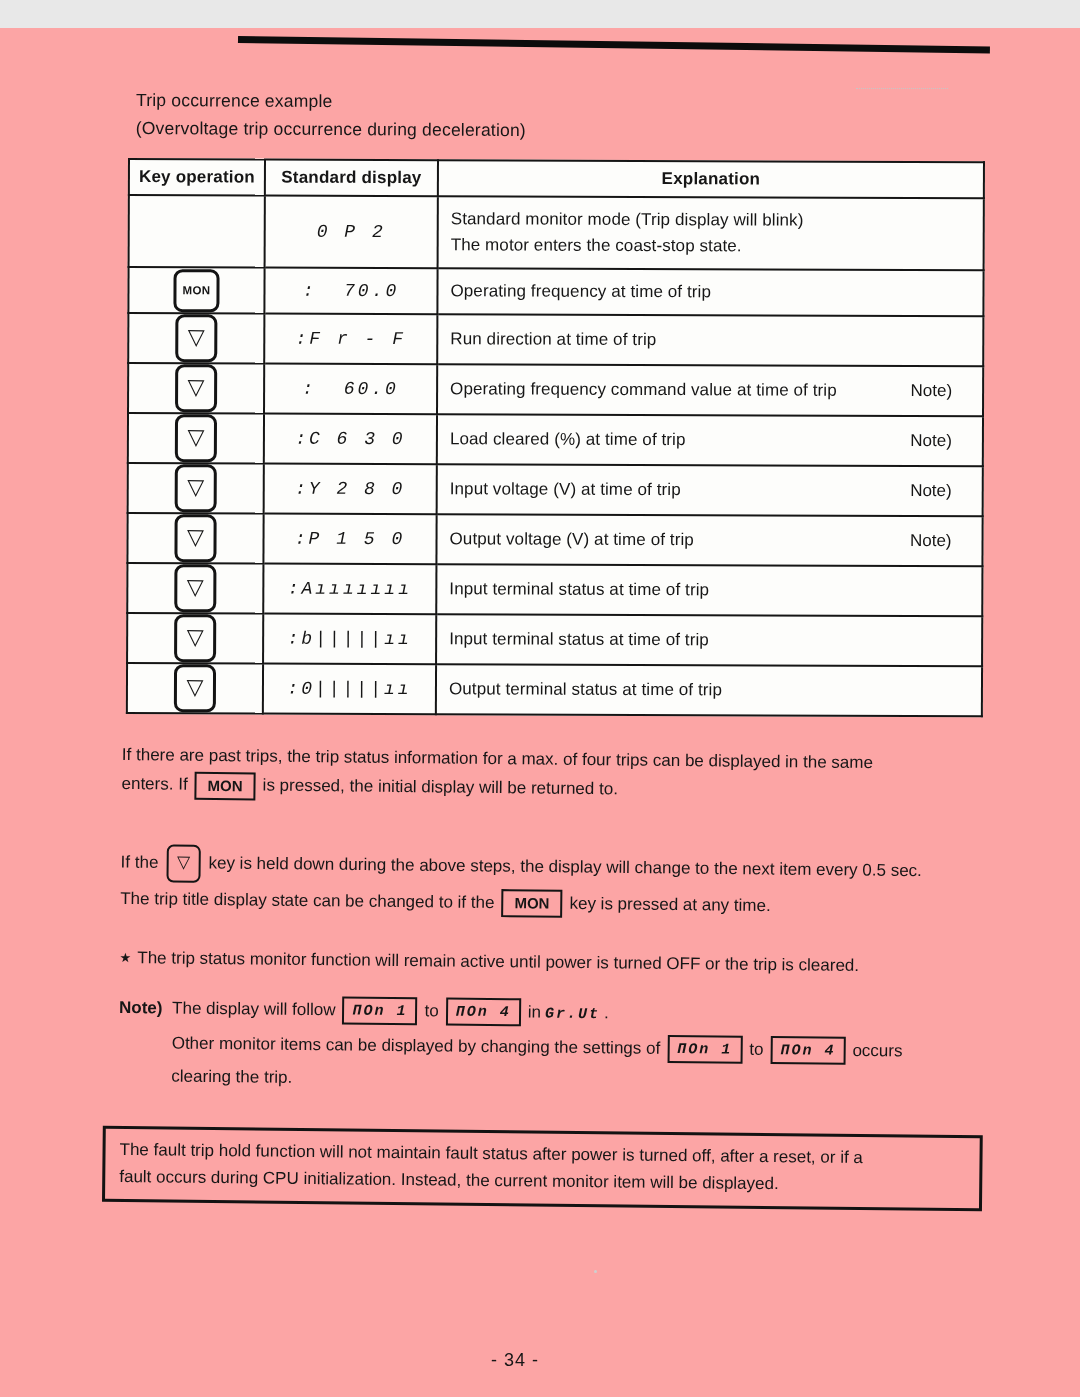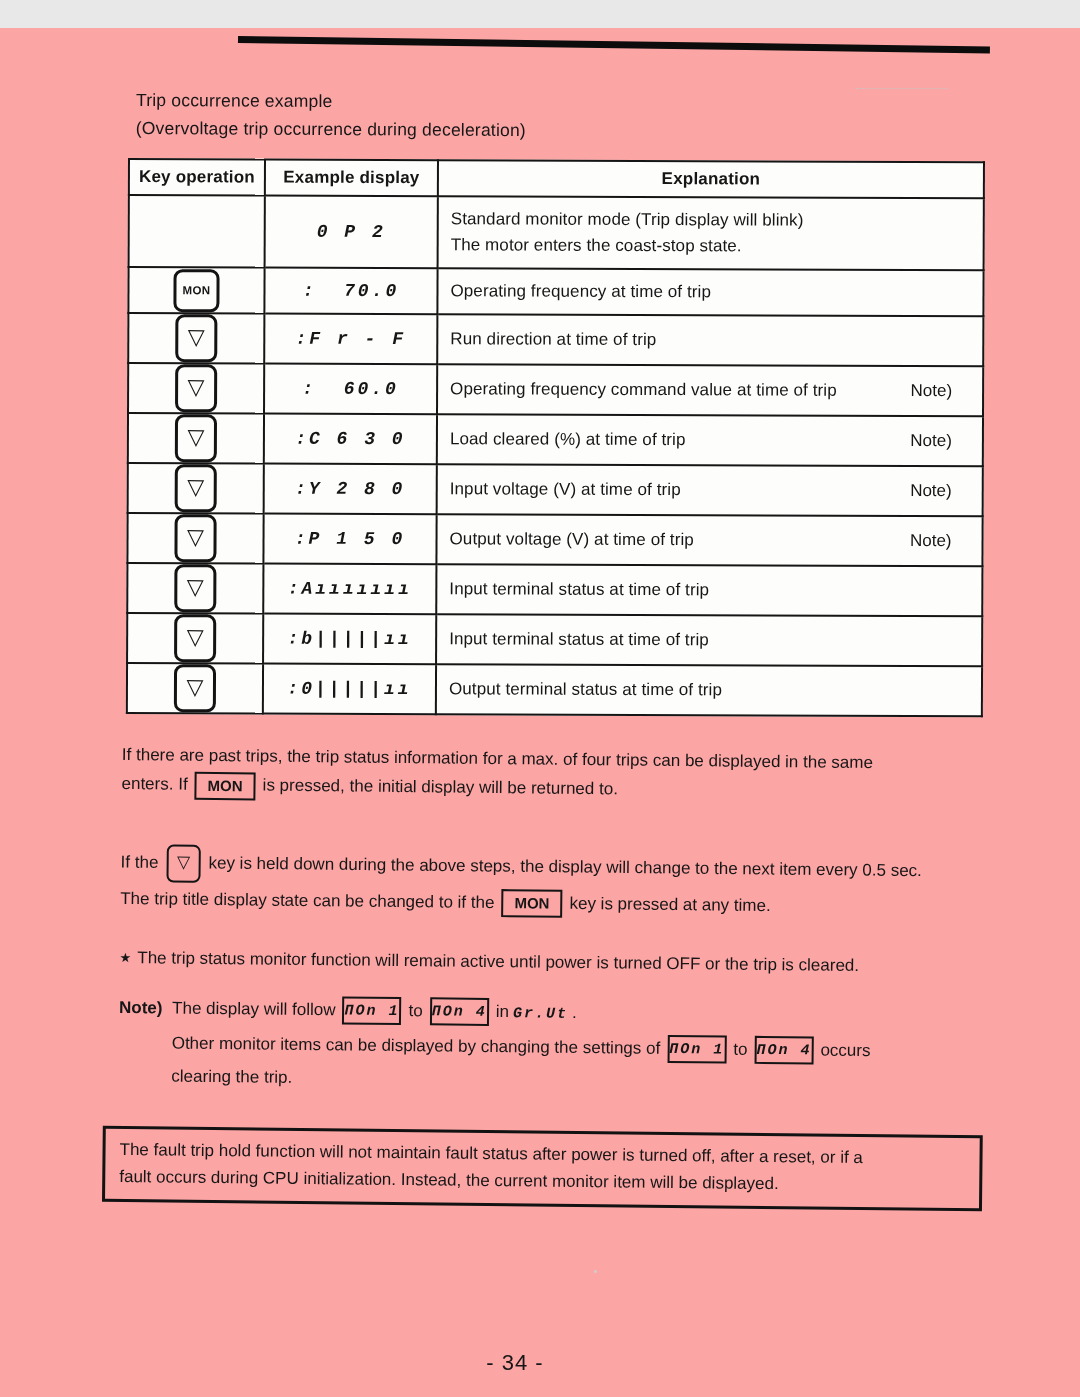--- a/index.html
+++ b/index.html
@@ -27,21 +27,21 @@
   td{vertical-align:middle;}
   .r-tall{height:72px;}
   .r-std{height:46px;}
   .keycell{text-align:center;}
   .key-btn{display:inline-flex;align-items:center;justify-content:center;
     border:3px solid #131313;border-radius:9px;background:#fdfdfb;}
   .key-btn.mon{width:40px;height:37px;font-size:11.5px;font-weight:bold;letter-spacing:.3px;}
   .key-btn.down{width:36px;height:42px;}
   .tri{font-size:22px;line-height:1;transform:translateY(-1px);}
   .dispcell{text-align:center;}
-  .seg{font-family:"Liberation Mono",monospace;font-style:italic;font-weight:bold;
+  .seg{font-family:"Liberation Mono",monospace;font-style:italic;font-weight:normal;
     font-size:18px;letter-spacing:3px;white-space:pre;}
   .explcell .cellwrap{display:flex;align-items:center;width:100%;}
   .expl-lines{padding-left:12px;font-size:17px;line-height:26px;letter-spacing:.1px;}
   .note-tag{margin-left:auto;padding-right:30px;font-size:17px;white-space:nowrap;flex:none;}
 
   
   .lower-block{position:absolute;left:122px;top:712px;width:905px;
     transform:rotate(0.62deg);transform-origin:left top;font-size:17px;}
   .pline{white-space:nowrap;line-height:29px;}
   .para1{margin-bottom:45px;}
@@ -53,29 +53,29 @@
     border:2.5px solid #141414;border-radius:7px;width:30px;height:34px;margin:0 8px;
     vertical-align:middle;}
   .key-inline .tri{font-size:17px;}
   .para3{margin-bottom:23px;}
   .star{font-size:13px;margin-right:6px;vertical-align:1px;}
   .note-block{display:flex;margin-bottom:34px;}
   .note-label{font-weight:bold;width:53px;flex:none;line-height:33px;}
   .note-body .pline{line-height:33px;}
   .seg-sm{font-family:"Liberation Mono",monospace;font-style:italic;font-weight:bold;
     font-size:15px;letter-spacing:2px;white-space:pre;}
-  .seg-box{display:inline-block;border:2px solid #141414;padding:1px 0;margin:0 7px;
+  .seg-box{display:inline-block;border:2px solid #141414;padding:1px 8px;margin:0 7px;
     vertical-align:middle;line-height:20px;}
   .seg-inline{margin:0 4px;}
   .warning-box{border:3px solid #121212;width:846px;margin-left:-15px;
     padding:7px 14px 9px 14px;}
   .warning-box .pline{line-height:27px;}
 
   .page-number{position:absolute;left:415px;top:1322px;width:200px;text-align:center;
-    font-size:22px;letter-spacing:1px;}
+    font-size:18px;letter-spacing:1px;}
 </style>
 </head>
 <body>
 
 <div class="page">
 
   <div class="top-bar"></div>
   <div class="artifact"></div>
   <div class="artifact2"></div>
 
@@ -87,21 +87,21 @@
   <div class="table-block">
     <table class="doc">
       <colgroup>
           <col class="c1">
           <col class="c2">
           <col class="c3">
         </colgroup>
       <tbody>
           <tr>
         <th class="hdr">Key operation</th>
-        <th class="hdr">Example display</th>
+        <th class="hdr">Standard display</th>
         <th class="hdr">Explanation</th>
       </tr>
 
       <tr class="r-tall">
         <td class="keycell"></td>
         <td class="dispcell">
           <span class="seg">0 P 2</span>
         </td>
         <td class="explcell">
           <div class="cellwrap">

